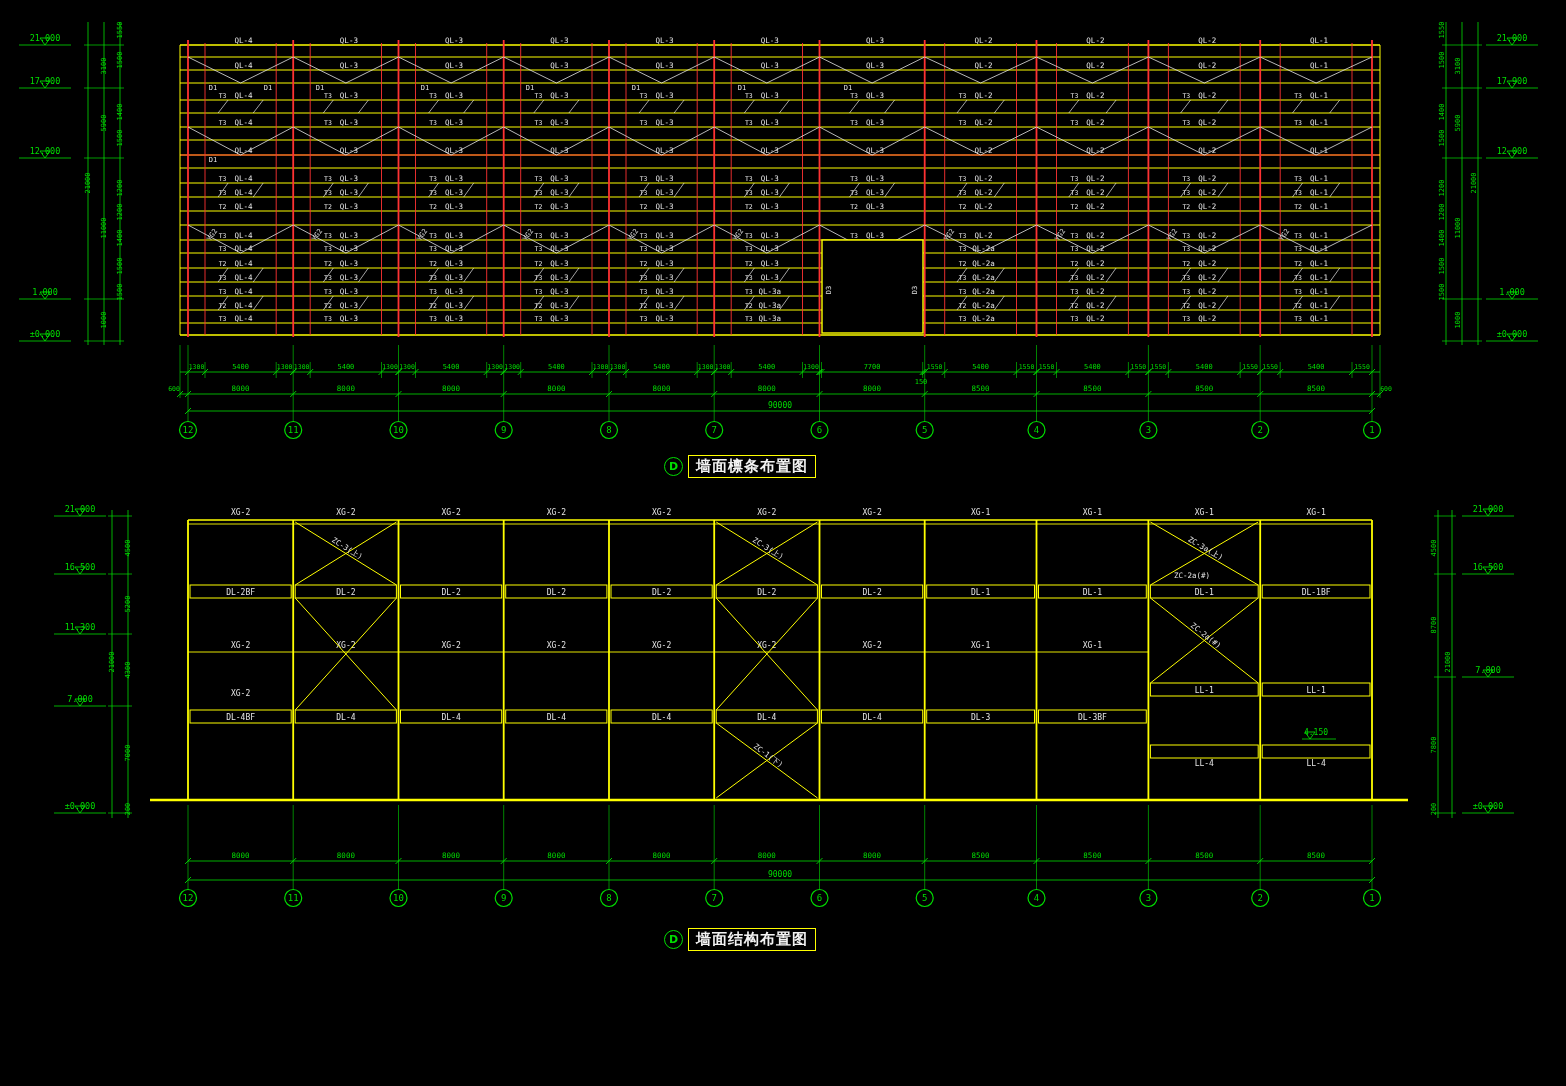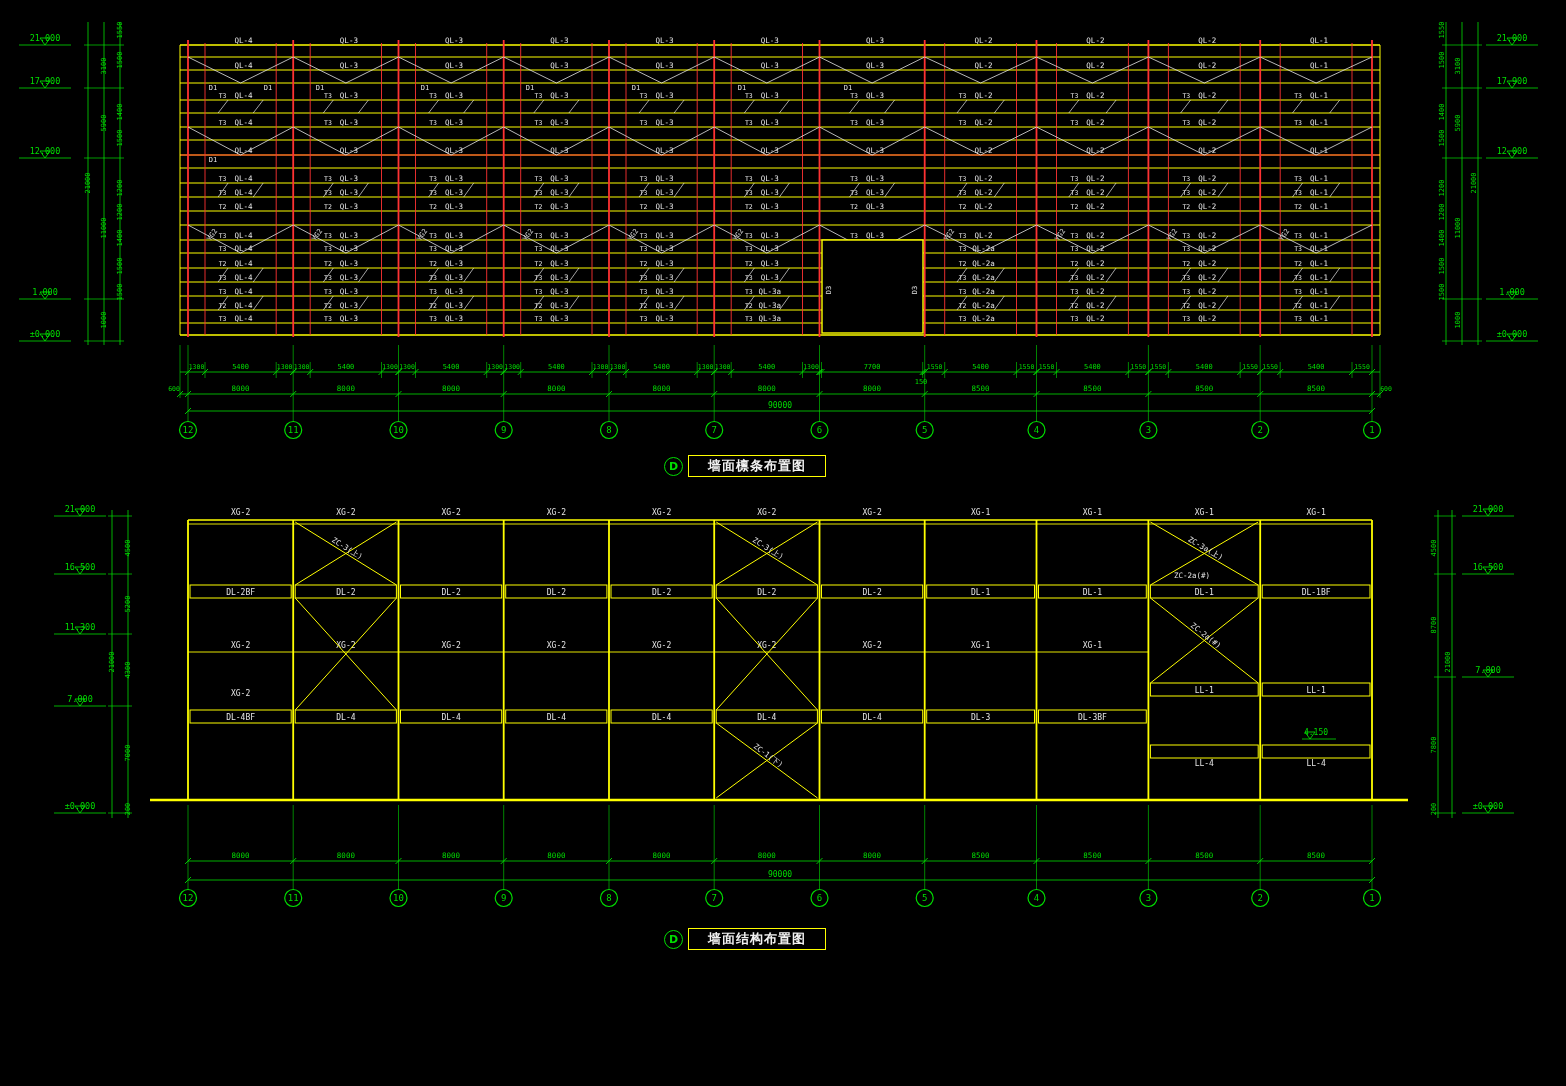--- a/index.html
+++ b/index.html
@@ -1,20 +1,20 @@
 <!DOCTYPE html>
 <html><head>
 <meta charset="utf-8">
 <style>
   html,body{margin:0;padding:0;background:#000;}
   .canvas{position:relative;width:1566px;height:1086px;background:#000;overflow:hidden;font-family:"DejaVu Sans",sans-serif;}
   svg text{font-family:"DejaVu Sans Mono","DejaVu Sans",monospace;}
   .titlebar{position:absolute;display:flex;align-items:center;gap:5px;}
   .bub{width:17px;height:17px;border:1.5px solid #00dd00;border-radius:50%;color:#00dd00;font-size:11px;font-weight:bold;display:flex;align-items:center;justify-content:center;background:#000;}
-  .ttl{border:1px solid #ffff00;padding:1px 19px;color:#f2f2f2;font-size:13px;font-weight:bold;letter-spacing:1px;white-space:nowrap;}
+  .ttl{border:1px solid #ffff00;padding:1px 7px;color:#f2f2f2;font-size:15px;font-weight:bold;letter-spacing:1px;white-space:nowrap;}
 </style>
 </head>
 <body>
 
 <div class="canvas">
   <svg id="cad" width="1566" height="1086" viewBox="0 0 1566 1086">
       <line x1="180" y1="45" x2="1380" y2="45" stroke="#ffff00" stroke-width="1.6"></line>
       <line x1="180" y1="57" x2="1380" y2="57" stroke="#ffff00" stroke-width="1"></line>
       <line x1="180" y1="70" x2="1380" y2="70" stroke="#ffff00" stroke-width="1"></line>
       <line x1="180" y1="83" x2="1380" y2="83" stroke="#ffff00" stroke-width="1"></line>

